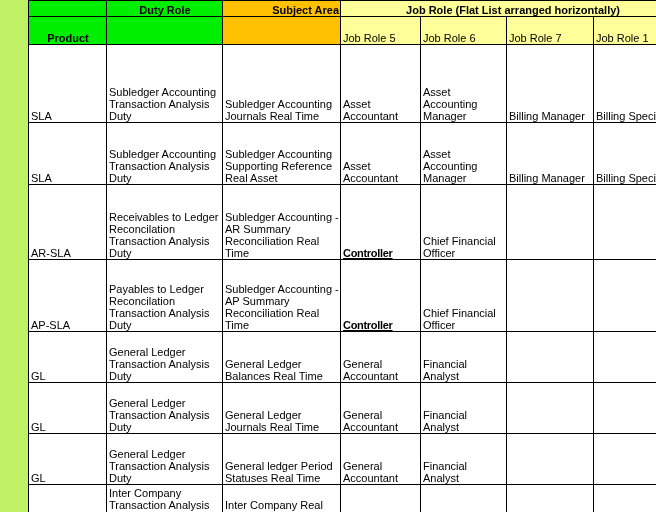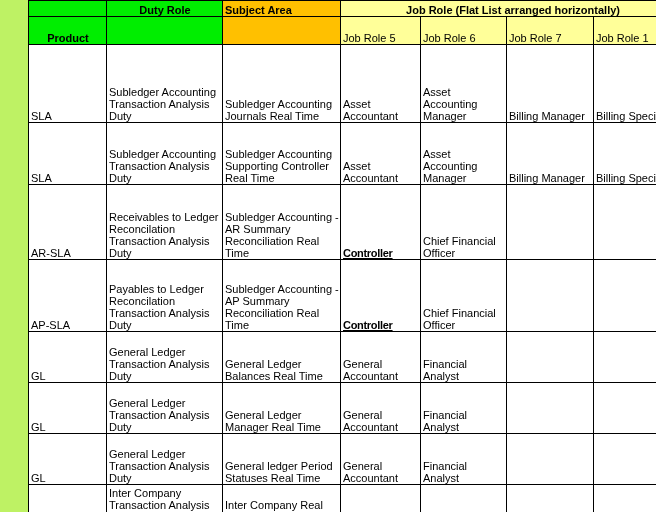--- a/index.html
+++ b/index.html
@@ -40,21 +40,21 @@
   td.h-green {
     background: #00ee00;
     text-align: center;
     font-weight: bold;
     font-size: 11px;
     vertical-align: middle;
     height: 15px;
   }
   td.h-orange {
     background: #ffc000;
-    text-align: left;
+    text-align: right;
     font-weight: bold;
     font-size: 11px;
     vertical-align: middle;
   }
   td.h-yellow {
     background: #ffff99;
     text-align: center;
     font-weight: bold;
     font-size: 11px;
     vertical-align: middle;
@@ -126,21 +126,21 @@
         <td class="cell">Subledger Accounting Journals Real Time</td>
         <td class="cell">Asset Accountant</td>
         <td class="cell">Asset Accounting Manager</td>
         <td class="cell">Billing Manager</td>
         <td class="cell">Billing Specialist</td>
       </tr>
 
       <tr style="height:62px">
         <td class="cell">SLA</td>
         <td class="cell">Subledger Accounting Transaction Analysis Duty</td>
-        <td class="cell">Subledger Accounting Supporting Controller Real Time</td>
+        <td class="cell">Subledger Accounting Supporting Reference Real Asset</td>
         <td class="cell">Asset Accountant</td>
         <td class="cell">Asset Accounting Manager</td>
         <td class="cell">Billing Manager</td>
         <td class="cell">Billing Specialist</td>
       </tr>
 
       <tr style="height:75px">
         <td class="cell">AR-SLA</td>
         <td class="cell">Receivables to Ledger Reconcilation Transaction Analysis Duty</td>
         <td class="cell">Subledger Accounting - AR Summary Reconciliation Real Time</td>
@@ -166,21 +166,21 @@
         <td class="cell">General Ledger Balances Real Time</td>
         <td class="cell">General Accountant</td>
         <td class="cell">Financial Analyst</td>
         <td class="cell"></td>
         <td class="cell"></td>
       </tr>
 
       <tr style="height:51px">
         <td class="cell">GL</td>
         <td class="cell">General Ledger Transaction Analysis Duty</td>
-        <td class="cell">General Ledger Manager Real Time</td>
+        <td class="cell">General Ledger Journals Real Time</td>
         <td class="cell">General Accountant</td>
         <td class="cell">Financial Analyst</td>
         <td class="cell"></td>
         <td class="cell"></td>
       </tr>
 
       <tr style="height:51px">
         <td class="cell">GL</td>
         <td class="cell">General Ledger Transaction Analysis Duty</td>
         <td class="cell">General ledger Period Statuses Real Time</td>

